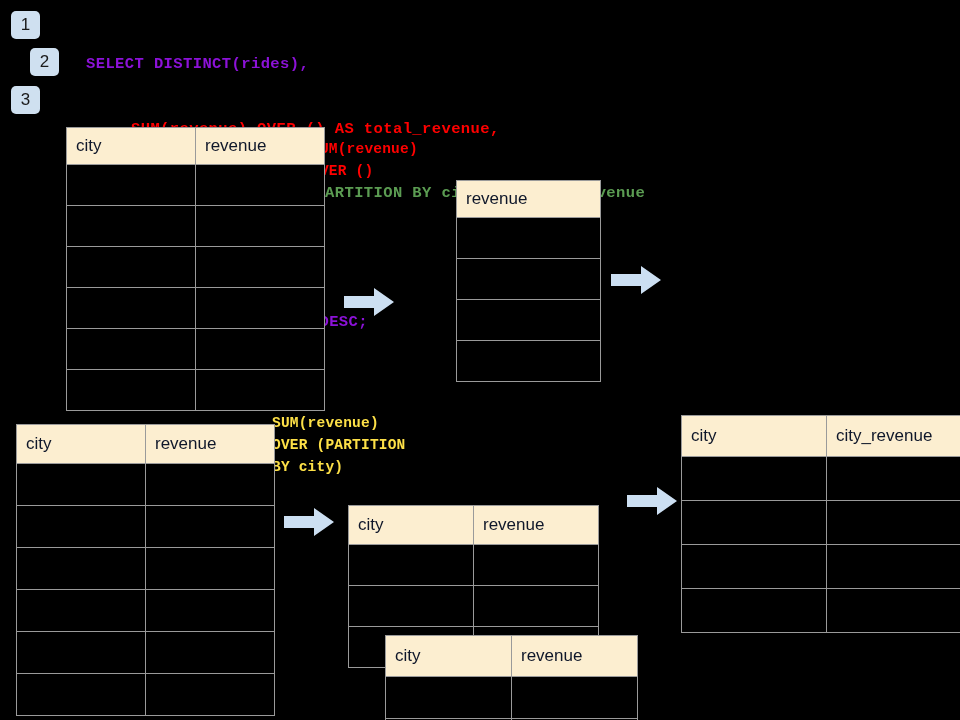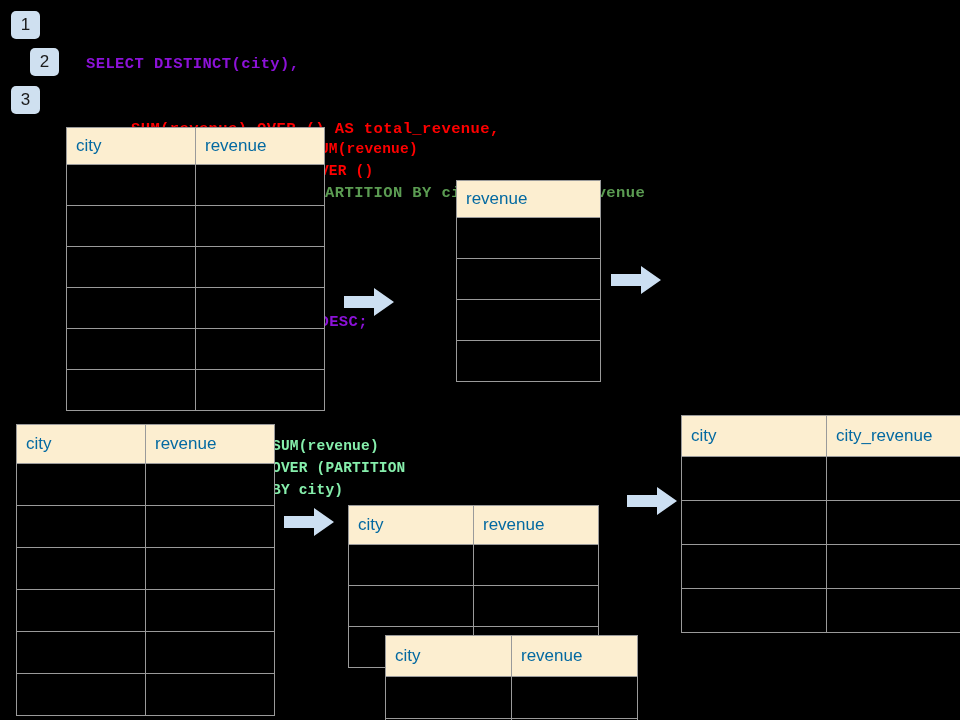--- a/index.html
+++ b/index.html
@@ -76,21 +76,21 @@
     background: #000000;
     border: 1px solid #9a9a9a;
   }
   .tbl td, .tbl th {
     border: 1px solid #9a9a9a;
     padding: 0;
     margin: 0;
   }
   .tbl th {
     background: #fceed0;
-    color: #0369a1;
+    color: #0f172a;
     font-family: "Liberation Sans", sans-serif;
     font-weight: normal;
     font-size: 17px;
     text-align: left;
     padding-left: 9px;
   }
   .tbl td {
     background: #000000;
   }
 
@@ -108,32 +108,32 @@
     <span>1</span>
   </div>
   <div class="badge" style="left:30px; top:48px;">
     <span>2</span>
   </div>
   <div class="badge" style="left:11px; top:86px;">
     <span>3</span>
   </div>
 
   <div class="sql" style="left:86px; top:11px;">
-    <div class="sql-line" style="color:#8c12d8; padding-left:0px;">SELECT DISTINCT(city),</div>
+    <div class="sql-line" style="color:#8c12d8; padding-left:0px;">SELECT DISTINCT(rides),</div>
     <div class="sql-line" style="color:#ff0000; padding-left:45px;">SUM(revenue) OVER () AS total_revenue,</div>
     <div class="sql-line" style="color:#5b9c52; padding-left:45px;">SUM(revenue) OVER (PARTITION BY city) as city_revenue</div>
     <div class="sql-line" style="color:#8c12d8; padding-left:20px;">FROM rides</div>
     <div class="sql-line" style="color:#8c12d8; padding-left:20px;">ORDER by city_revenue DESC;</div>
   </div>
 
 
   <div class="label" style="left:311px; top:138px; color:#ff0000;">SUM(revenue)
 OVER ()</div>
 
-  <div class="label" style="left:272px; top:435px; color:#86efac;">SUM(revenue)
+  <div class="label" style="left:272px; top:412px; color:#fde047;">SUM(revenue)
 OVER (PARTITION
 BY city)</div>
 
   <table class="tbl" style="left:66px; top:127px; width:238px;">
     <thead>
       <tr>
         <th style="width:119px; height:36px;">city</th>
         <th style="width:119px; height:36px;">revenue</th>
       </tr>
     </thead>

